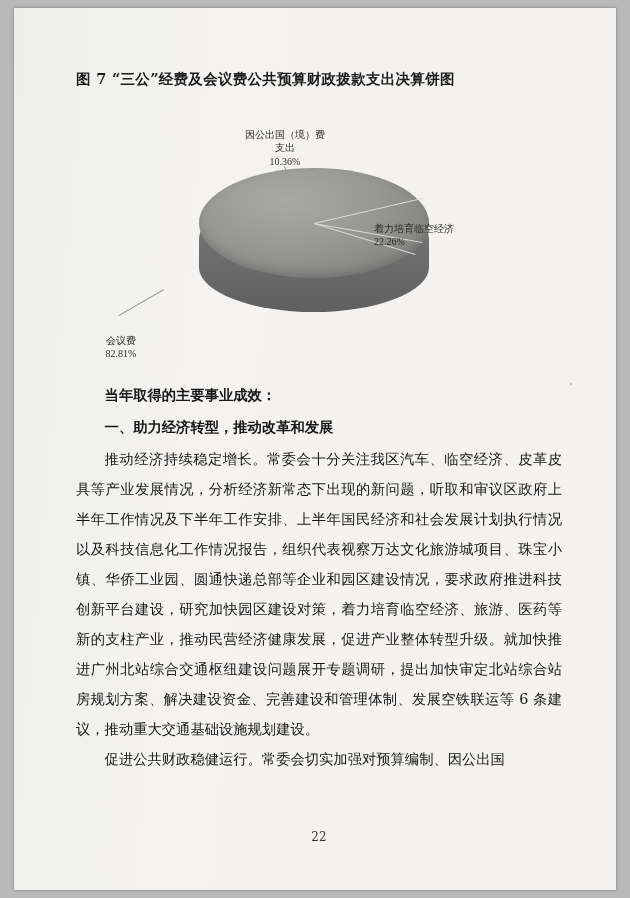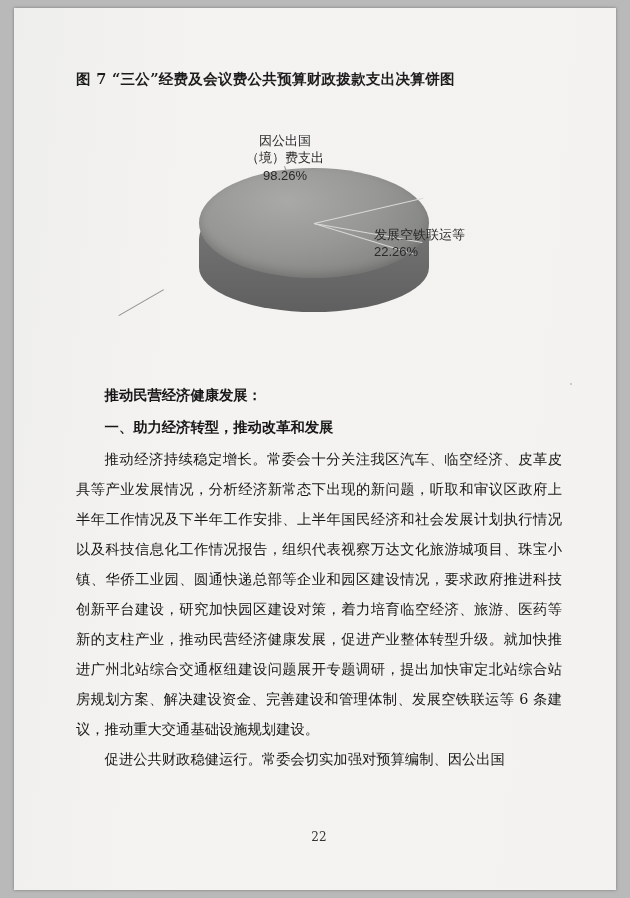--- a/index.html
+++ b/index.html
@@ -91,22 +91,22 @@
   
   .leader {
     position: absolute;
     background: #8e8e8c;
     height: 1px;
     transform-origin: 0 0;
   }
 
   .lbl {
     position: absolute;
-    font-family: Liberation Sans, sans-serif;
-    font-size: 13px;
+    font-family: Liberation Serif, serif;
+    font-size: 10px;
     color: #2a2a2a;
     line-height: 1.35;
     text-align: center;
     white-space: pre-line;
   }
   .lbl .pct { display: block; }
 
   .lbl-outbound { left: 176px; top: 6px; width: 80px; }
   .lbl-vehicle  { left: 290px; top: 24px; width: 86px; text-align: left; }
   .lbl-hosting  { left: 305px; top: 100px; width: 96px; text-align: left; }
@@ -178,35 +178,39 @@
         <div class="pie-side"></div>
         <div class="pie-top">
           <div class="slice-line sl1"></div>
           <div class="slice-line sl2"></div>
           <div class="slice-line sl3"></div>
         </div>
       </div>
 
       <div class="lbl lbl-outbound">
         <span>因公出国（境）费支出</span>
-        <span class="pct">98.26%</span>
+        <span class="pct">10.36%</span>
       </div>
 
 
       <div class="lbl lbl-hosting">
-        <span>发展空铁联运等</span>
+        <span>着力培育临空经济</span>
         <span class="pct">22.26%</span>
       </div>
 
+      <div class="lbl lbl-meeting">
+        <span>会议费</span>
+        <span class="pct">82.81%</span>
+      </div>
     </div>
 
     <div class="speck" style="left:556px; top:375px;"></div>
 
     <div class="body-text">
-      <p class="heading">推动民营经济健康发展：</p>
+      <p class="heading">当年取得的主要事业成效：</p>
       <p class="subheading">一、助力经济转型，推动改革和发展</p>
       <p class="para">推动经济持续稳定增长。常委会十分关注我区汽车、临空经济、皮革皮具等产业发展情况，分析经济新常态下出现的新问题，听取和审议区政府上半年工作情况及下半年工作安排、上半年国民经济和社会发展计划执行情况以及科技信息化工作情况报告，组织代表视察万达文化旅游城项目、珠宝小镇、华侨工业园、圆通快递总部等企业和园区建设情况，要求政府推进科技创新平台建设，研究加快园区建设对策，着力培育临空经济、旅游、医药等新的支柱产业，推动民营经济健康发展，促进产业整体转型升级。就加快推进广州北站综合交通枢纽建设问题展开专题调研，提出加快审定北站综合站房规划方案、解决建设资金、完善建设和管理体制、发展空铁联运等 6 条建议，推动重大交通基础设施规划建设。</p>
       <p class="para">促进公共财政稳健运行。常委会切实加强对预算编制、因公出国</p>
     </div>
 
     <div class="page-num">22</div>
   </div>
 </div>
 
 </body></html>

